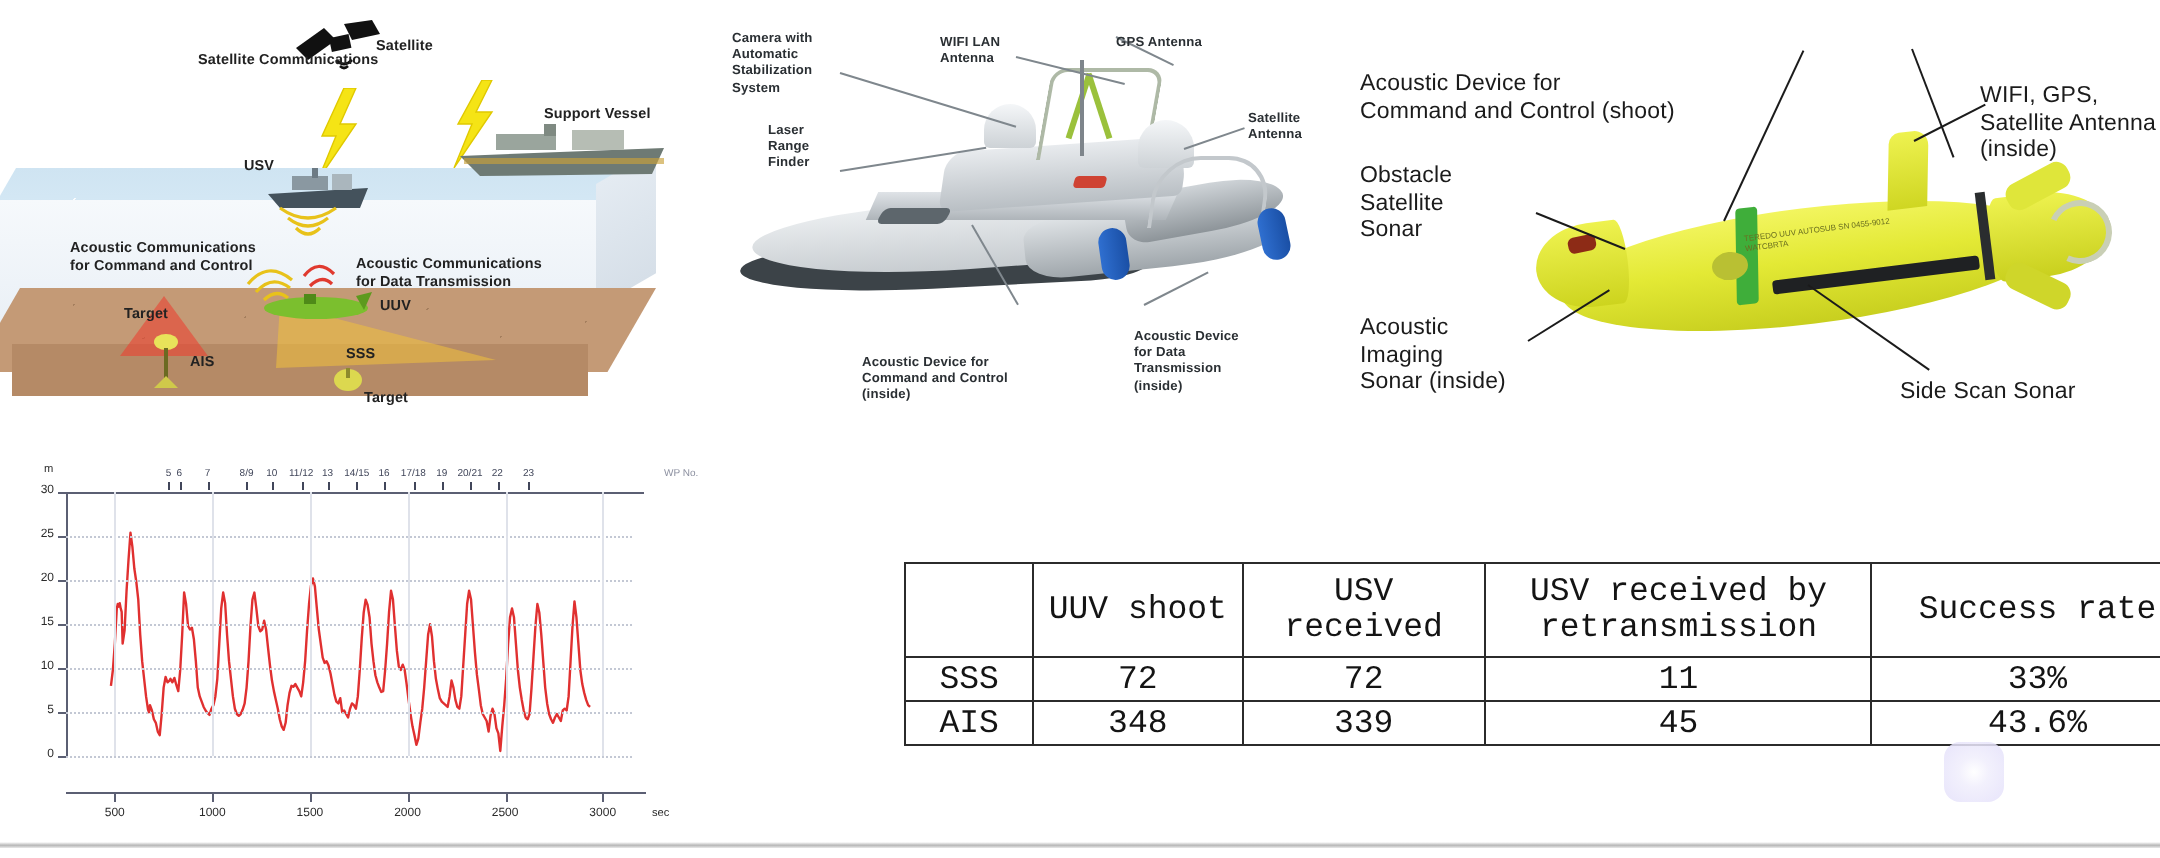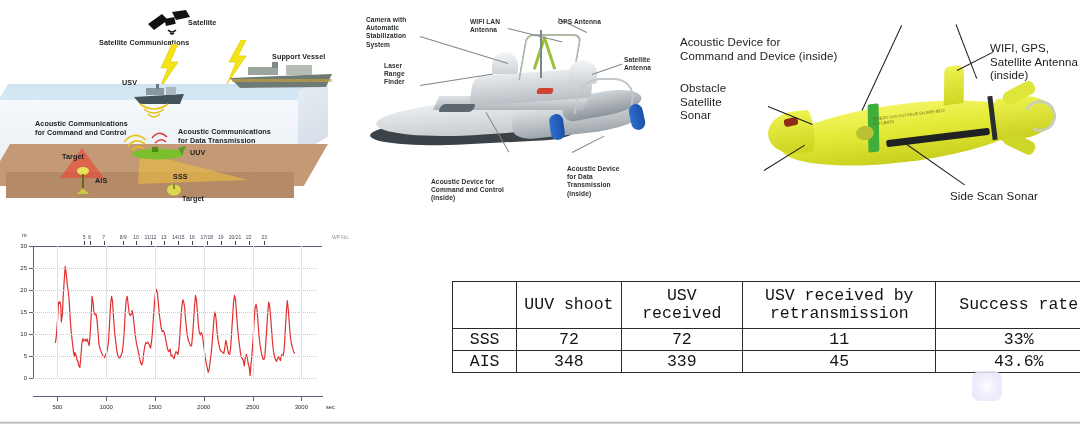--- a/index.html
+++ b/index.html
@@ -233,21 +233,21 @@
   <div class="abs" id="panel-scenario">
 
     <svg class="abs" style="left:146px;top:10px;" width="62" height="28">
       <polygon points="2,14 16,4 22,10 8,20" fill="#111"></polygon>
       <polygon points="26,2 40,0 44,7 30,10" fill="#111"></polygon>
       <rect x="19" y="8" width="10" height="7" fill="#111" transform="rotate(-12 24 11)"></rect>
       <path d="M22 20 q4 4 8 0" stroke="#111" stroke-width="1.3" fill="none"></path>
       <path d="M24 23 q2 2 4 0" stroke="#111" stroke-width="1.3" fill="none"></path>
     </svg>
     <div class="scene-label" style="left:188px;top:18px;">Satellite</div>
-    <div class="scene-label" style="left:99px;top:38px;">Satellite Communications</div>
+    <div class="scene-label" style="left:99px;top:25px;">Satellite Communications</div>
 
     <svg class="abs" style="left:158px;top:44px;" width="22" height="46">
       <polygon points="14,0 3,24 10,24 1,46 20,18 12,18 20,0" fill="#f5e415" stroke="#e0c900" stroke-width=".7"></polygon>
     </svg>
     <svg class="abs" style="left:225px;top:40px;" width="22" height="44">
       <polygon points="16,0 4,22 11,22 2,44 21,16 13,16 21,0" fill="#f5e415" stroke="#e0c900" stroke-width=".7"></polygon>
     </svg>
 
     <div class="sea-water"></div>
     <div class="abs" style="left:0;top:100px;width:300px;height:62px;background:linear-gradient(180deg,#f6f9fc,#eaf0f6);"></div>
@@ -390,27 +390,30 @@
 WATCBRTA</div>
 
     <div class="lead" style="left:190px;top:110px;width:94px;transform:rotate(-65deg);"></div>
     <div class="lead" style="left:284px;top:24px;width:58px;transform:rotate(69deg);"></div>
     <div class="lead" style="left:285px;top:70px;width:40px;transform:rotate(-27deg);"></div>
     <div class="lead" style="left:96px;top:106px;width:48px;transform:rotate(22deg);"></div>
     <div class="lead" style="left:92px;top:170px;width:48px;transform:rotate(-32deg);"></div>
     <div class="lead" style="left:232px;top:142px;width:74px;transform:rotate(35deg);"></div>
 
     <div class="uuv-label" style="left:8px;top:36px;width:250px;">Acoustic Device for
-Command and Device (inside)</div>
+Command and Control (shoot)</div>
     <div class="uuv-label" style="left:318px;top:42px;width:110px;">WIFI, GPS,
 Satellite Antenna
 (inside)</div>
     <div class="uuv-label" style="left:8px;top:82px;width:110px;">Obstacle
 Satellite
 Sonar</div>
+    <div class="uuv-label" style="left:8px;top:158px;width:130px;">Acoustic
+Imaging
+Sonar (inside)</div>
     <div class="uuv-label" style="left:278px;top:190px;width:150px;">Side Scan Sonar</div>
   </div>
 
   <div class="abs" id="panel-chart">
     <div class="axis-unit" style="left:22px;top:8px;">m</div>
     <div class="axis-unit" style="left:326px;top:180px;">sec</div>
     <div class="wp-lab" style="left:332px;top:10px;transform:none;color:#8c90a0;">WP No.</div>
 
     <div class="top-axis"></div>
     <div class="chart-plot">

